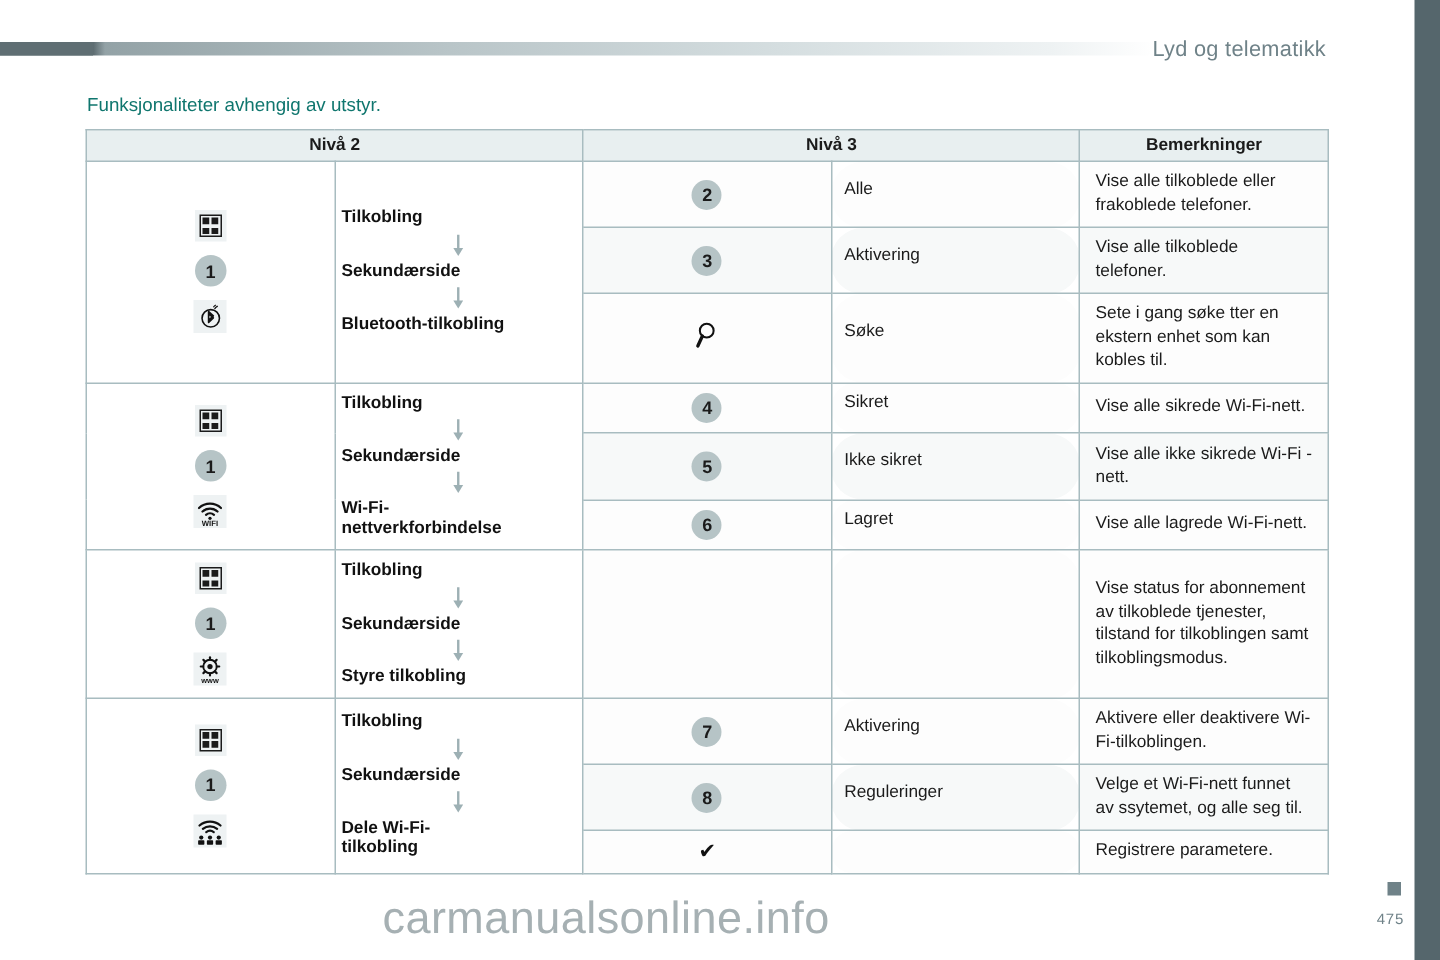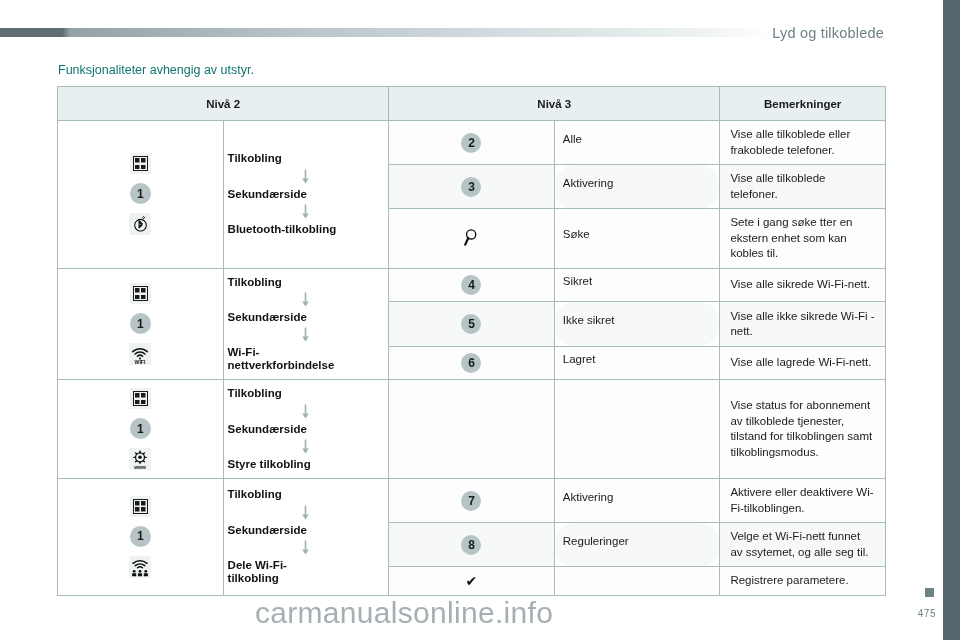--- a/index.html
+++ b/index.html
@@ -69,21 +69,21 @@
     border: 1px solid #a8bcc0;
     vertical-align: middle;
     font-size: 11.5px;
     color: #1b1b1b;
   }
   thead th {
     background: #e8eff0;
     font-size: 12.5px;
     font-weight: bold;
     text-align: center;
-    height: 34px;
+    height: 21px;
     padding: 2px 16px;
     color: #111;
   }
 
   
   .c-icon  { width: 38px;  }
   .c-path  { width: 128px; }
   .c-num   { width: 32px;  }
   .c-lbl   { width: 175px; }
   .c-rem   { width: 456px; }
@@ -200,21 +200,21 @@
     right: 26px; top: 588px;
     width: 9px; height: 9px;
     background: #6f8288;
   }
 </style>
 </head>
 <body>
 
 <div class="top-bar"></div>
 <div class="top-bar-cap"></div>
-<div class="chapter-title">Lyd og tilkoblede</div>
+<div class="chapter-title">Lyd og telematikk</div>
 <div class="edge-strip"></div>
 
 <div class="intro">Funksjonaliteter avhengig av utstyr.</div>
 
 <div class="tbl-wrap">
   <table class="main">
     <thead>
       <tr>
         <th colspan="2" class="c-hdr1">Nivå 2</th>
         <th colspan="2" class="c-hdr2">Nivå 3</th>

